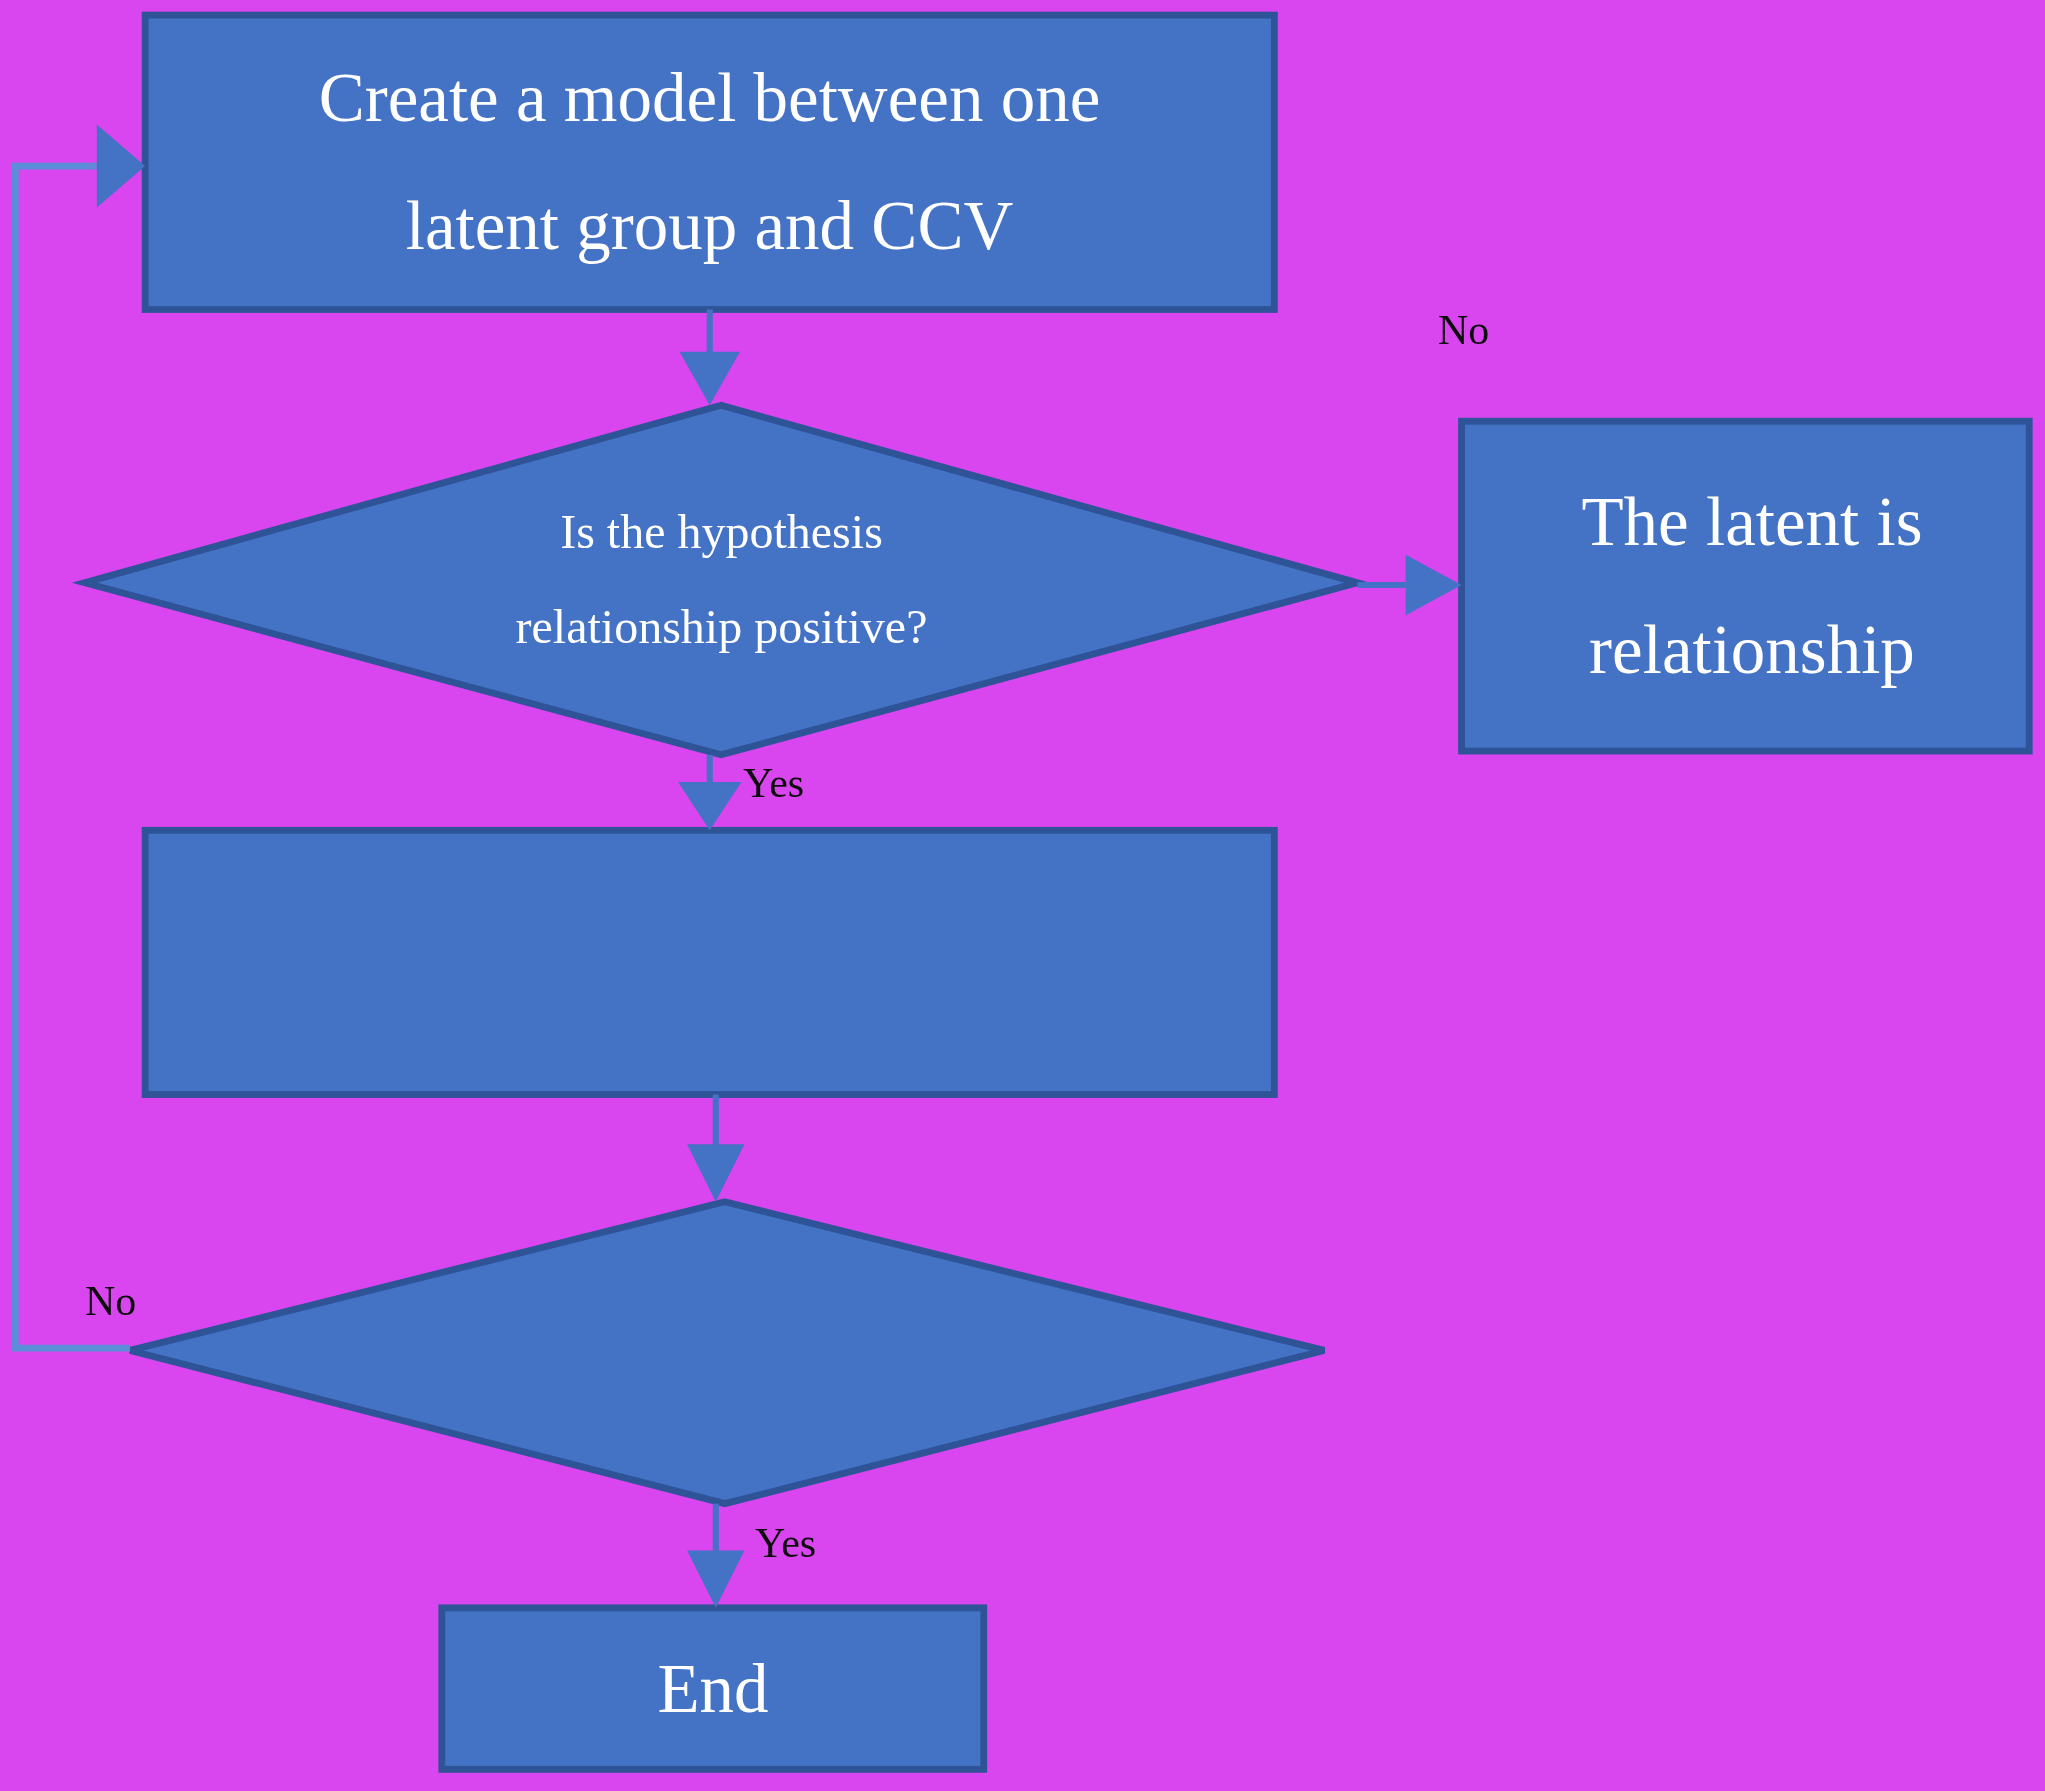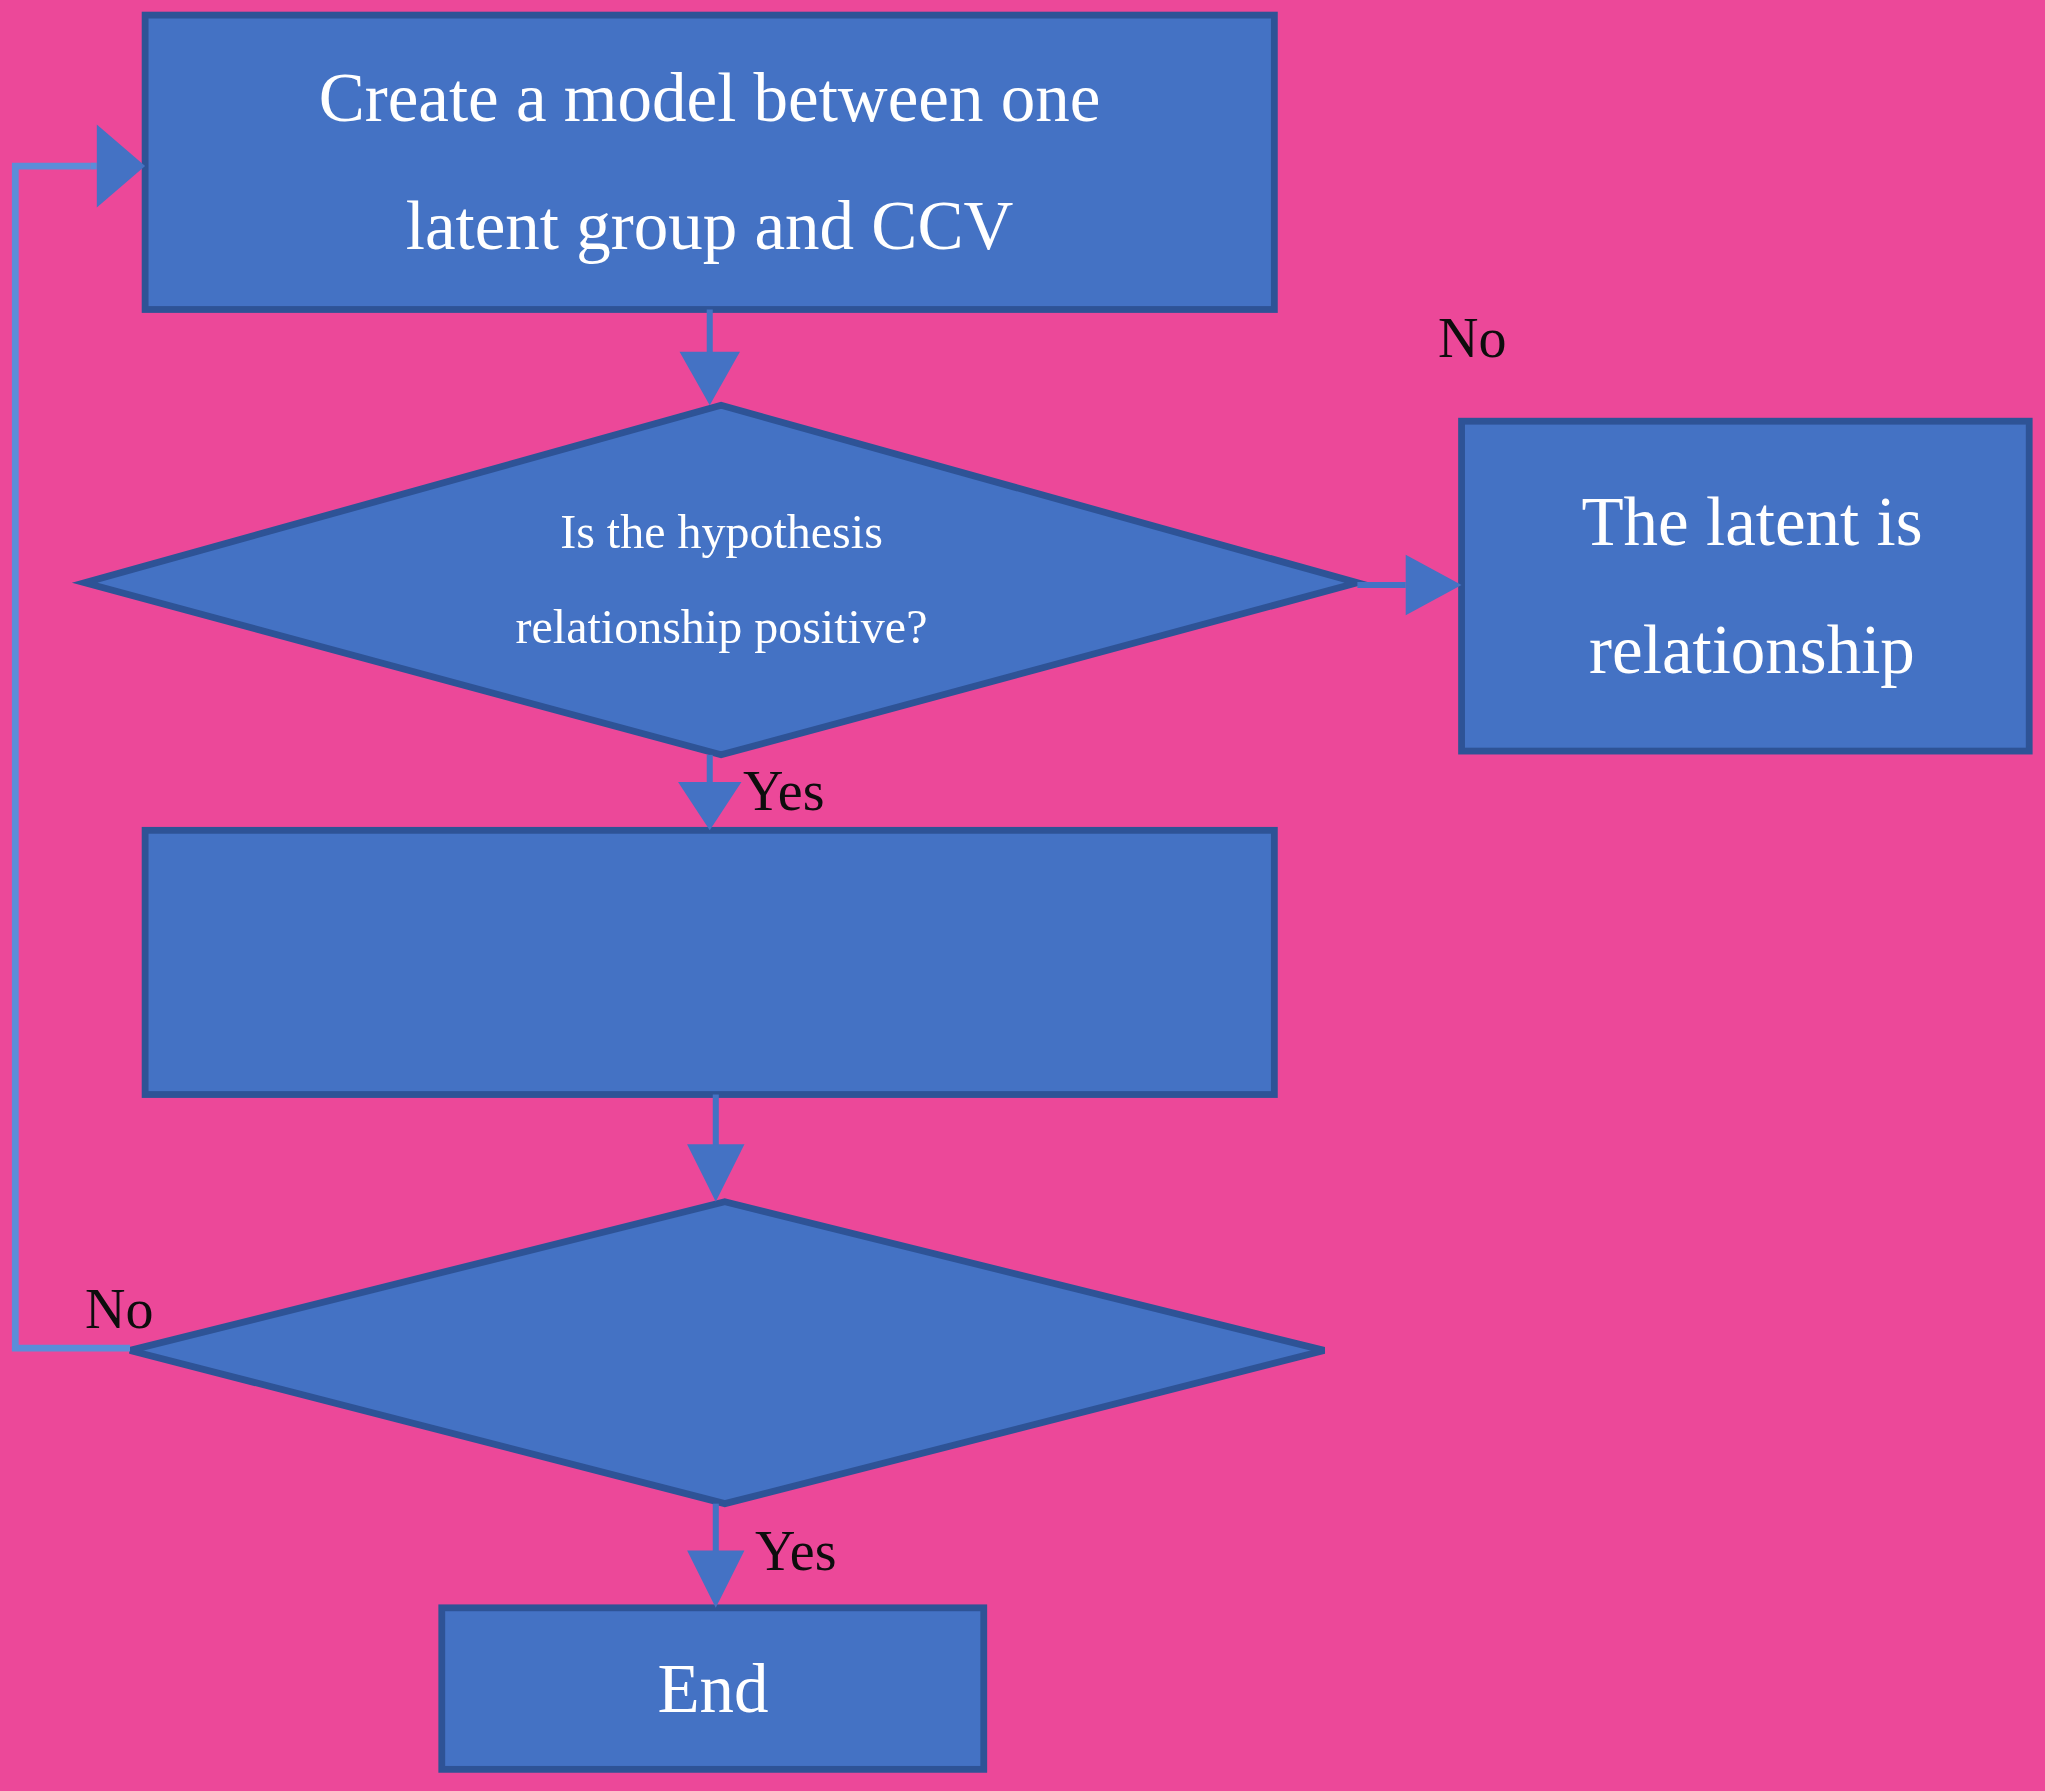--- a/index.html
+++ b/index.html
@@ -5,21 +5,21 @@
 <style>
   html, body {
     margin: 0;
     padding: 0;
     background: #ffffff;
   }
   #canvas {
     position: relative;
     width: 2046px;
     height: 1792px;
-    background: #ec4899;
+    background: #d946ef;
     font-family: "Liberation Serif", "DejaVu Serif", serif;
     overflow: hidden;
   }
   .svg-layer {
     position: absolute;
     left: 0;
     top: 0;
     width: 2046px;
     height: 1792px;
   }
@@ -44,21 +44,21 @@
     color: #0d0d0d;
     font-family: "Liberation Serif", "DejaVu Serif", serif;
     white-space: nowrap;
   }
   
   .txt-proc { font-size: 69px; }
   .txt-proc .line + .line { margin-top: 59px; }
   .txt-dec  { font-size: 48px; }
   .txt-dec .line + .line { margin-top: 47px; }
   .txt-end  { font-size: 69px; }
-  .lbl      { font-size: 56px; }
+  .lbl      { font-size: 42px; }
 </style>
 </head>
 <body>
 
 <div id="canvas">
 
   <svg class="svg-layer" viewBox="0 0 2710 2374" xmlns="http://www.w3.org/2000/svg">
 
     <rect x="192" y="20" width="1496" height="390" fill="#4472C4" stroke="#2E5396" stroke-width="9"></rect>
 

